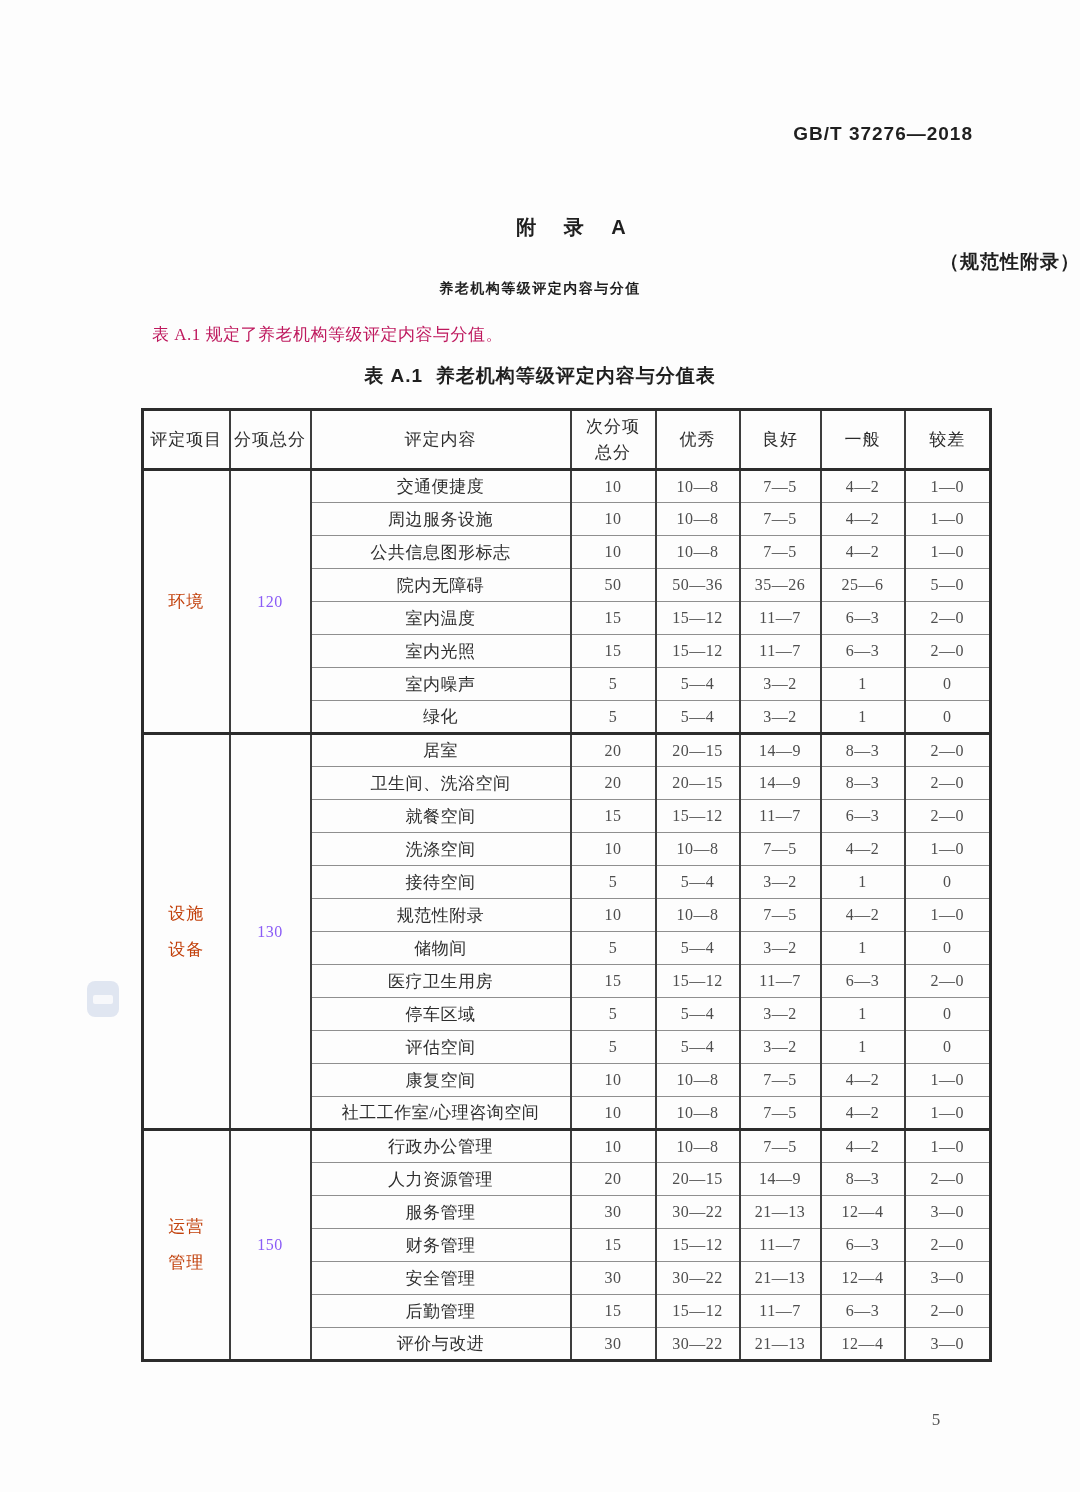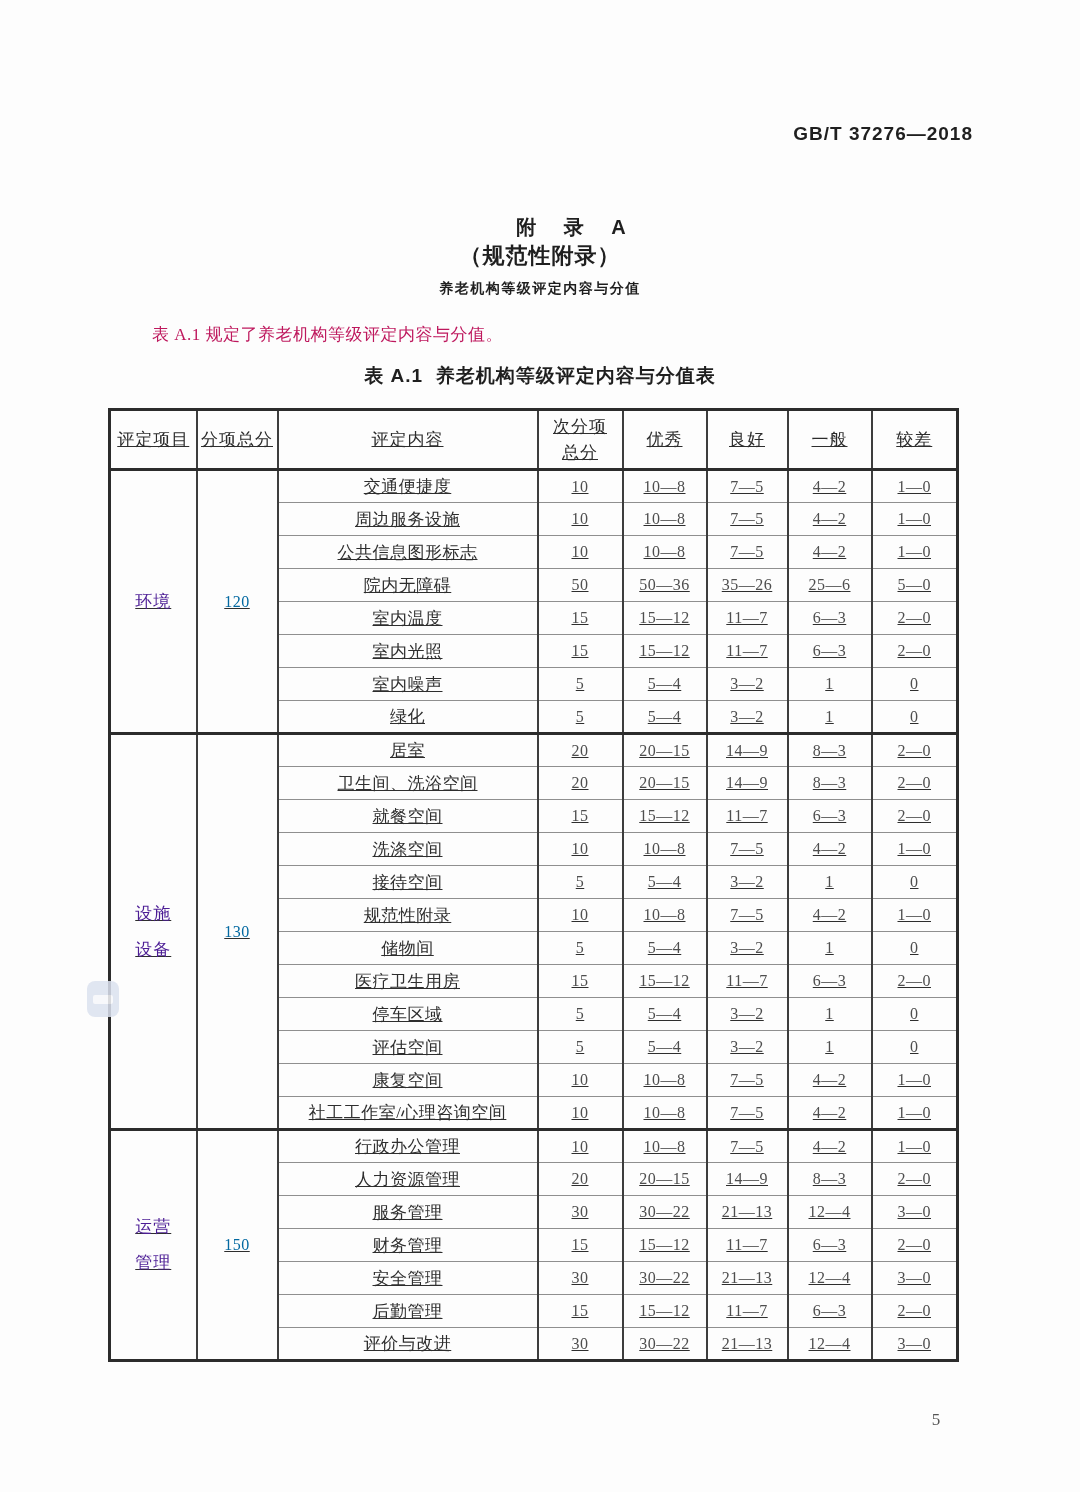--- a/index.html
+++ b/index.html
@@ -23,21 +23,21 @@
   }
   .heading {
     position:absolute;
     left:0; width:1080px;
     text-align:center;
     font-family:"Liberation Sans","DejaVu Sans",sans-serif;
     font-weight:bold;
     color:#1f1f1f;
   }
   .appendix-title   { top:214px; font-size:20px; letter-spacing:2px; word-spacing:18px;margin-left:32px; }
-  .appendix-subtitle{ top:241px; font-size:22px; letter-spacing:1px; }
+  .appendix-subtitle{ top:249px; font-size:19px; letter-spacing:1px;text-align:right; }
   .appendix-name    { top:280px; font-size:14px; letter-spacing:1.5px; }
   .intro {
     position:absolute;
     top:323px; left:152px;
     margin:0;
     font-size:17px;
     letter-spacing:0.5px;
     color:#be185d;
   }
   .table-caption {
@@ -46,26 +46,25 @@
     text-align:center;
     font-family:"Liberation Sans","DejaVu Sans",sans-serif;
     font-weight:bold;
     font-size:19px;
     letter-spacing:1px;
     white-space:pre;
     color:#1f1f1f;
   }
   table.score-table {
     position:absolute;
-    left:108px; top:408px;
+    left:141px; top:408px;
     width:848px;
     border-collapse:collapse;
     table-layout:fixed;
     border:3px solid #2c2c2c;
-    text-decoration:underline;
   }
   .score-table th, .score-table td {
     border:2px solid #3d3d3d;
     text-align:center;
     vertical-align:middle;
     padding:0;
     font-size:17px;
     font-weight:normal;
   }
   .score-table thead tr { height:60px; }
@@ -79,25 +78,25 @@
   .score-table tbody tr { height:33px; }
   .score-table tbody td {
     border-top:1px solid #8f8f8f;
     border-bottom:1px solid #8f8f8f;
   }
   .score-table tbody tr.group-start td { border-top:3px solid #2c2c2c; }
   .score-table td.group-cell {
     white-space:pre-line;
     line-height:2.1;
     letter-spacing:1px;
-    color:#4c1d95;
+    color:#c2410c;
     border-top:3px solid #2c2c2c;
     border-bottom:3px solid #2c2c2c;
   }
-  .score-table td.total-cell { font-size:16px; color:#0369a1; letter-spacing:0.5px; }
+  .score-table td.total-cell { font-size:16px; color:#8b5cf6; letter-spacing:0.5px; }
   .score-table td.content-cell {
     text-align:center;
     letter-spacing:0.5px;
     color:#2e2e2e;
   }
   .score-table td.num-cell {
     font-size:16px;
     color:#4e4e4e;
     letter-spacing:0.5px;
   }

